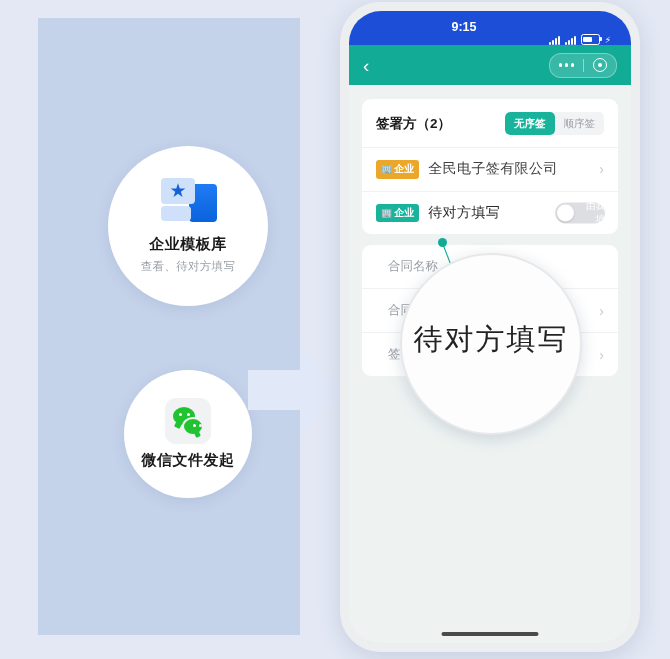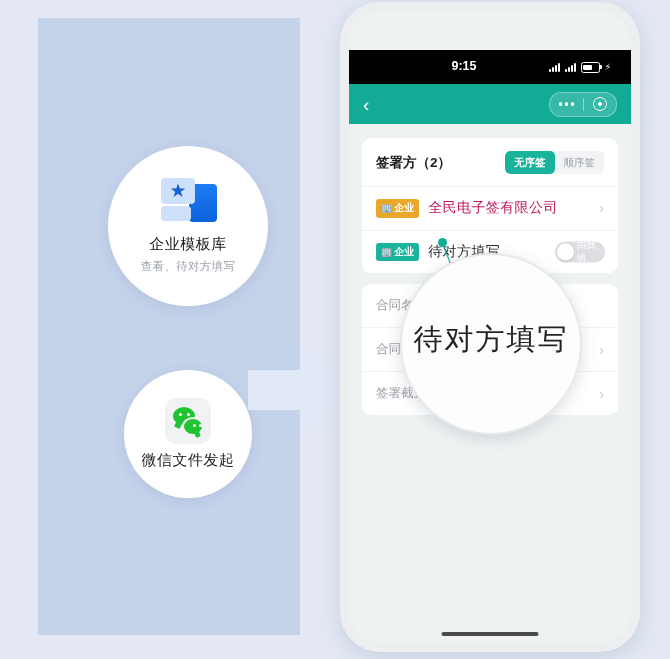--- a/index.html
+++ b/index.html
@@ -35,21 +35,21 @@
   }
   .tpl-icon .sq-bottom{
     position:absolute;left:2px;top:28px;width:30px;height:15px;border-radius:4px;
     background:#cfe0fb;
   }
   .tpl-icon .star{
     position:absolute;left:9px;top:3px;width:20px;height:20px;
     color:#1463d6;font-size:19px;line-height:20px;text-align:center;
   }
   .card-title{
-    font-size:15px;font-weight:normal;color:#1a1a1a;letter-spacing:.5px;
+    font-size:15px;font-weight:bold;color:#1a1a1a;letter-spacing:.5px;
   }
   .card-sub{
     font-size:11.5px;color:#9aa0a8;margin-top:5px;letter-spacing:.3px;
   }
   .wx-icon{
     width:46px;height:46px;border-radius:11px;background:#f1f2f4;
     display:flex;align-items:center;justify-content:center;margin-bottom:7px;
     position:relative;
   }
   .wx-bubble-a{
@@ -81,22 +81,22 @@
     position:absolute;left:340px;top:2px;width:300px;height:650px;
     background:#eceef0;border-radius:40px;
     box-shadow:0 5px 22px rgba(70,90,130,.18);
     padding:9px;box-sizing:border-box;
   }
   .screen{
     width:100%;height:100%;background:#eef3f2;border-radius:32px;
     overflow:hidden;position:relative;
   }
   .statusbar{
-    height:34px;background:#000000;display:flex;align-items:center;
-    padding:0 20px;position:relative;margin-top:39px;
+    height:34px;background:#1d4ed8;display:flex;align-items:flex-end;
+    padding:0 20px;position:relative;
   }
   .st-time{
     color:#fff;font-size:12.5px;font-weight:bold;
     position:absolute;left:0;right:0;text-align:center;top:9px;
     margin-left:-52px;
   }
   .st-right{margin-left:auto;display:flex;align-items:center;gap:5px;}
   .sig{display:flex;align-items:flex-end;gap:1px;height:10px;}
   .sig i{display:block;width:2px;background:#fff;border-radius:1px;}
   .sig i:nth-child(1){height:3px;}
@@ -131,21 +131,21 @@
   .cap-dots span{width:3.2px;height:3.2px;border-radius:50%;background:#fff;}
   .cap-div{width:1px;height:13px;background:rgba(255,255,255,.45);}
   .cap-target{width:32px;display:flex;align-items:center;justify-content:center;}
   .ring{
     width:12px;height:12px;border-radius:50%;border:1.4px solid #fff;
     display:flex;align-items:center;justify-content:center;
   }
   .ring i{width:4px;height:4px;border-radius:50%;background:#fff;display:block;}
 
   .body{padding:14px 13px 0;}
-  .card{background:#fff;border-radius:9px;margin-bottom:11px;overflow:hidden;}
+  .card{background:#fff;border-radius:9px;margin-bottom:11px;overflow:hidden;text-align:right;}
 
   .signer-head{
     display:flex;align-items:center;padding:13px 14px 12px;
   }
   .signer-head .t{font-size:13.5px;font-weight:bold;color:#1b1b1b;}
   .seg{
     margin-left:auto;display:flex;border-radius:5px;overflow:hidden;
     background:#f2f3f5;
   }
   .seg span{
@@ -156,21 +156,21 @@
   .row{padding:12px 14px;border-top:1px solid #f0f1f3;position:relative;}
   .row.first{border-top:1px solid #f0f1f3;}
   .row-l1{display:flex;align-items:center;}
   .badge{
     font-size:10px;color:#fff;padding:2px 5px 2.5px;border-radius:3px;
     display:flex;align-items:center;gap:2px;font-weight:bold;
   }
   .badge .bico{font-size:9px;}
   .badge.amber{background:#eaa72a;}
   .badge.teal{background:#19b39b;}
-  .signer-name{font-size:14px;color:#be185d;margin-left:9px;letter-spacing:.4px;}
+  .signer-name{font-size:14px;color:#404040;margin-left:9px;letter-spacing:.4px;}
   .signer-name.grey{color:#2b2b2b;}
   .signer-sub{font-size:12.5px;color:#4a4a4a;margin-top:9px;letter-spacing:.2px;}
   .chev{
     position:absolute;right:14px;color:#c6c9ce;font-size:14px;
   }
   .chev.mid{top:50%;transform:translateY(-50%);}
   .toggle{
     position:absolute;right:13px;top:50%;transform:translateY(-50%);
     width:50px;height:21px;border-radius:11px;background:#dcdee1;
     display:flex;align-items:center;

